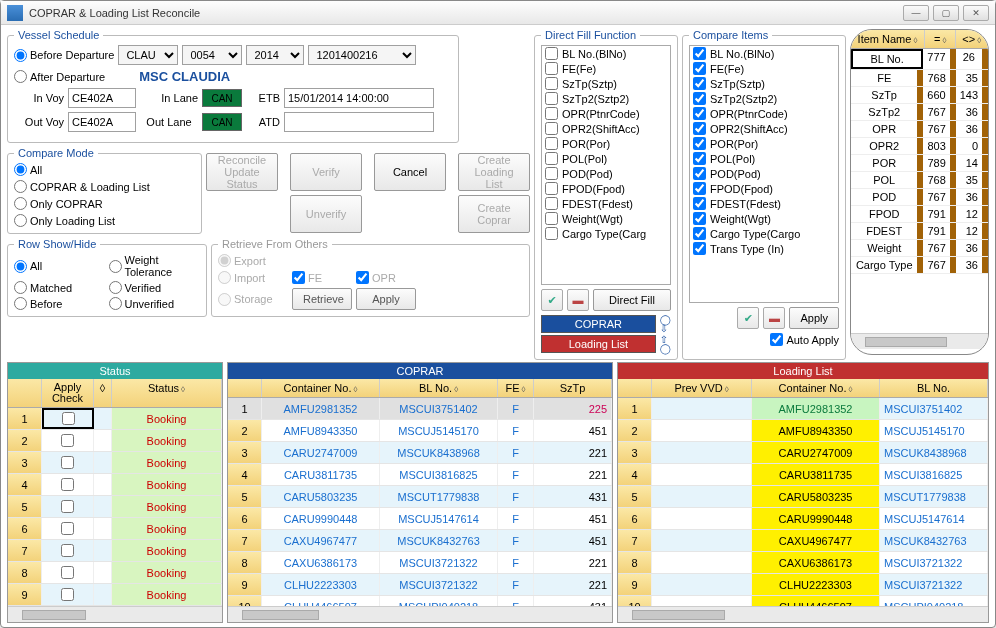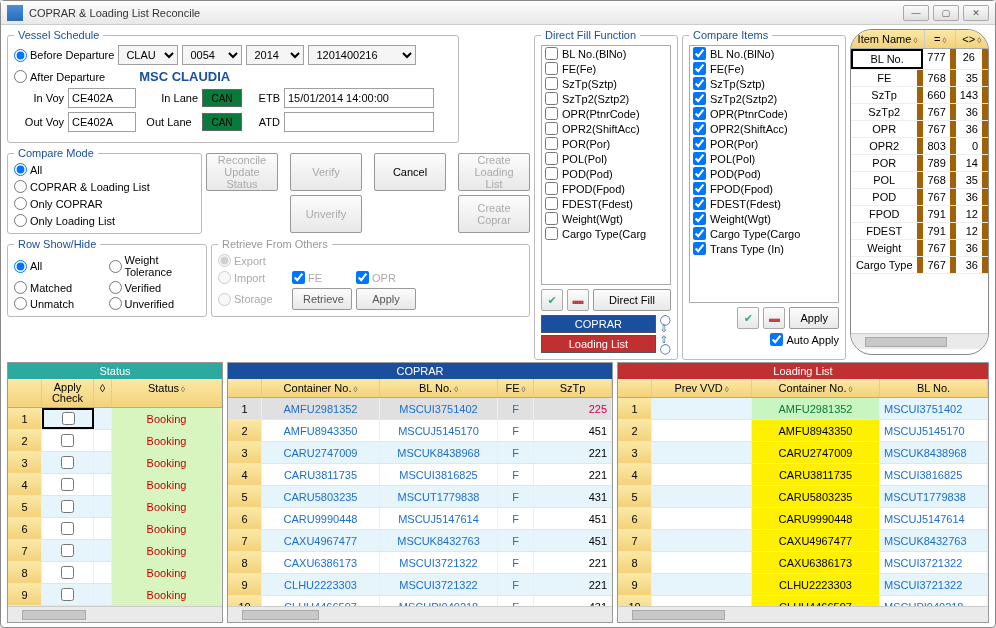--- a/index.html
+++ b/index.html
@@ -188,21 +188,21 @@
               <label class="radio-lbl">
                   <input type="radio" style="">
                   <span>Matched</span>
                 </label>
               <label class="radio-lbl">
                   <input type="radio" style="">
                   <span>Verified</span>
                 </label>
               <label class="radio-lbl">
                   <input type="radio" style="">
-                  <span>Unmatch</span>
+                  <span>Before</span>
                 </label>
               <label class="radio-lbl">
                   <input type="radio" style="">
                   <span>Unverified</span>
                 </label>
             </div>
           </fieldset>
           <fieldset class="retrieve">
             <legend style="color:#999">Retrieve From Others</legend>
             <div style="display:grid;grid-template-columns:70px 60px 60px 60px;gap:4px;align-items:center">

